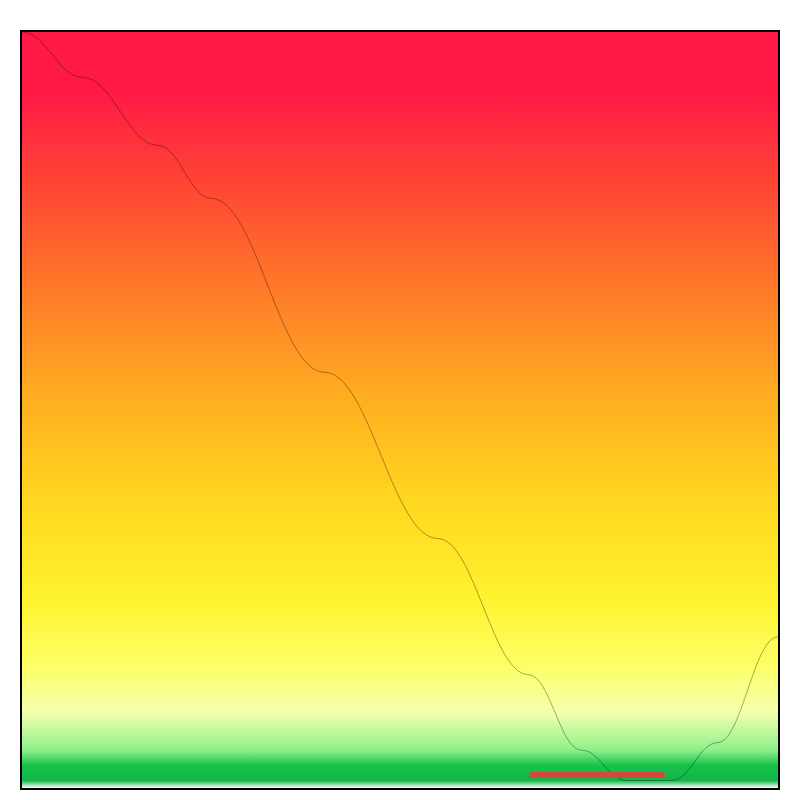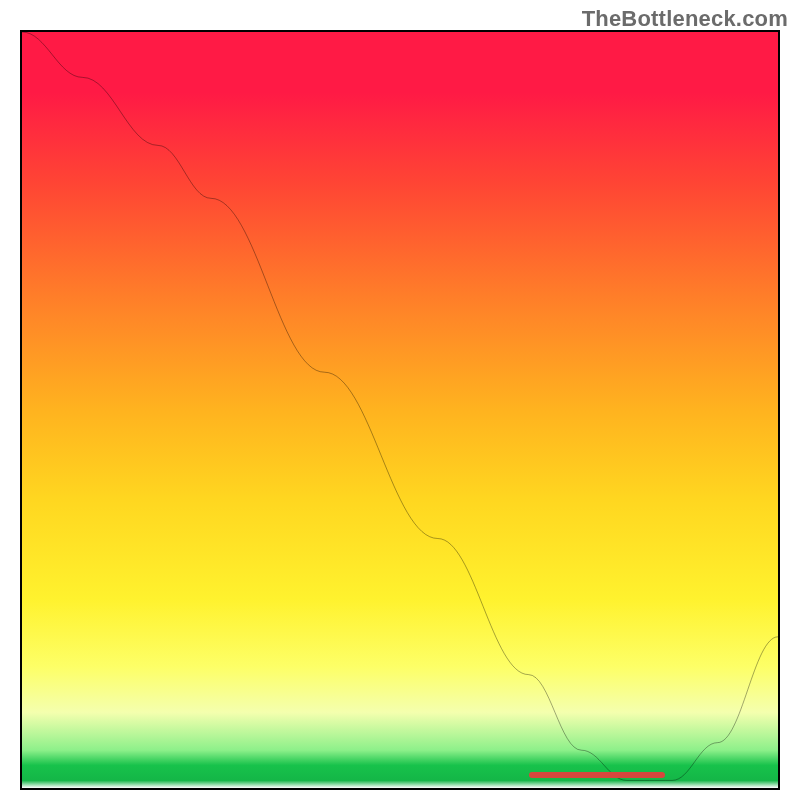--- a/index.html
+++ b/index.html
@@ -65,21 +65,20 @@
     height: 6px;
     background: #d6473d;
     border-radius: 3px;
   }
 </style>
 </head>
 <body>
 
 <div class="wrap">
 
-  <div class="watermark">TheBottleneck.com</div>
 
   <div class="plot">
     <div class="grad"></div>
 
     <svg class="curve" viewBox="0 0 100 100" preserveAspectRatio="none">
       <path id="curve-path" fill="none" stroke="#000" stroke-width="0.35" vector-effect="non-scaling-stroke" d="M 0 0 C 3.2 0, 4.8 6, 8 6 C 12 6, 14 15, 18 15 C 20.8 15, 22.2 22, 25 22 C 31 22, 34 44.99999999999999, 40 44.99999999999999 C 46 44.99999999999999, 49 67, 55.00000000000001 67 C 59.800000000000004 67, 62.2 85, 67 85 C 69.8 85, 71.2 95, 74 95 C 76.4 95, 77.6 99, 80 99 C 82.4 99, 83.6 99, 86 99 C 88.4 99, 89.6 94, 92 94 C 95.2 94, 96.8 80, 100 80"></path>
     </svg>
 
     <div class="marker-bar" id="optimal-marker" style="left: 506.52px; width: 136.08px; bottom: 9.56px;"></div>
   </div>

